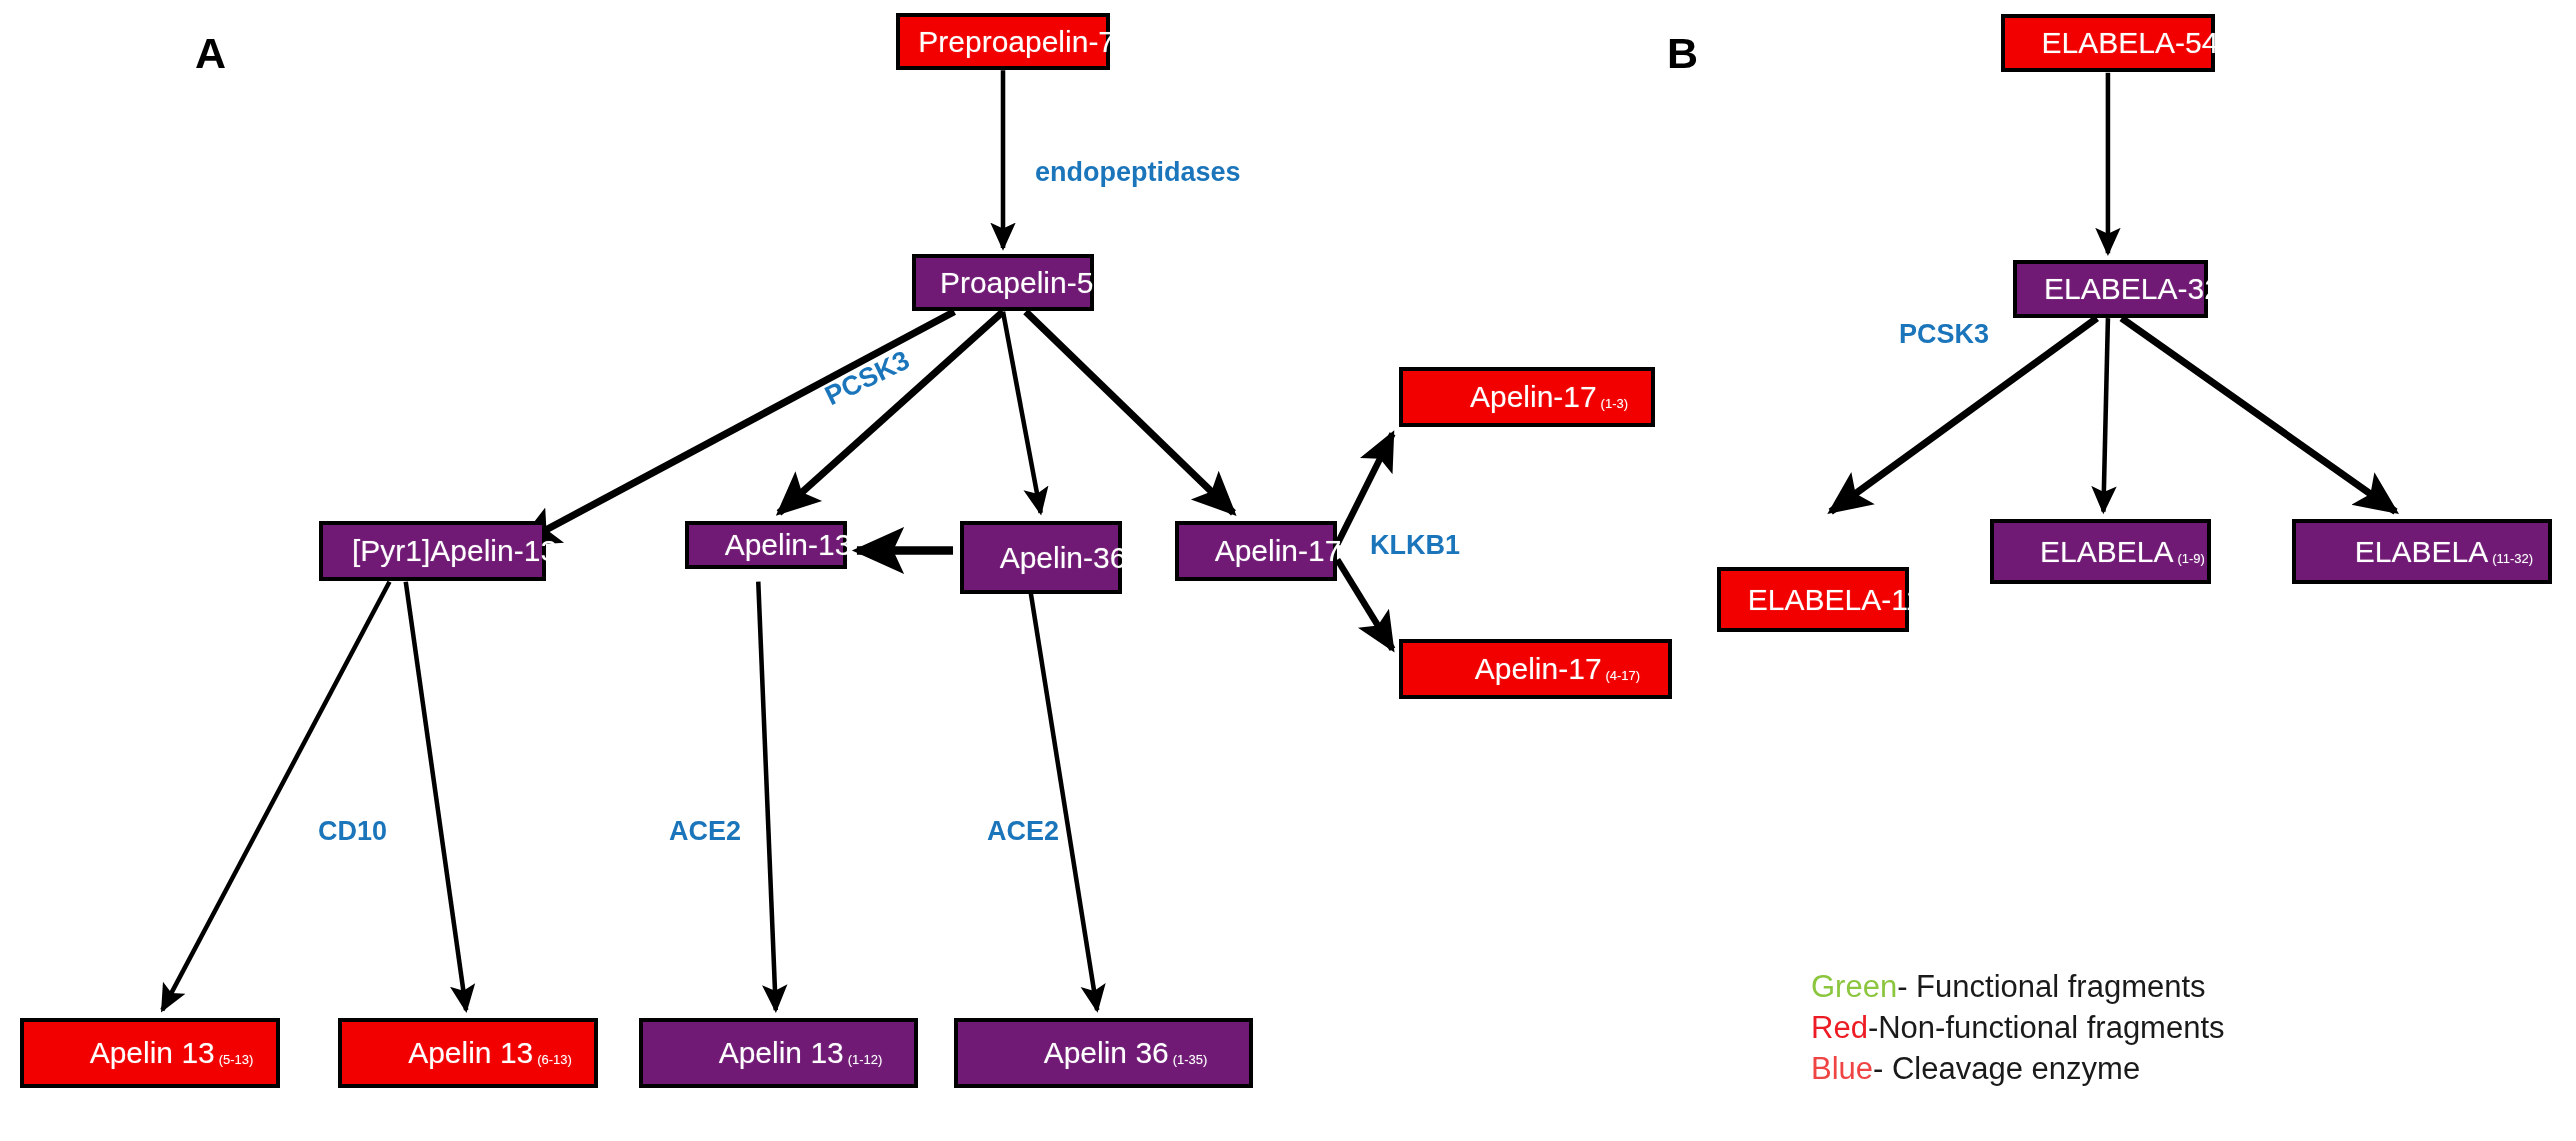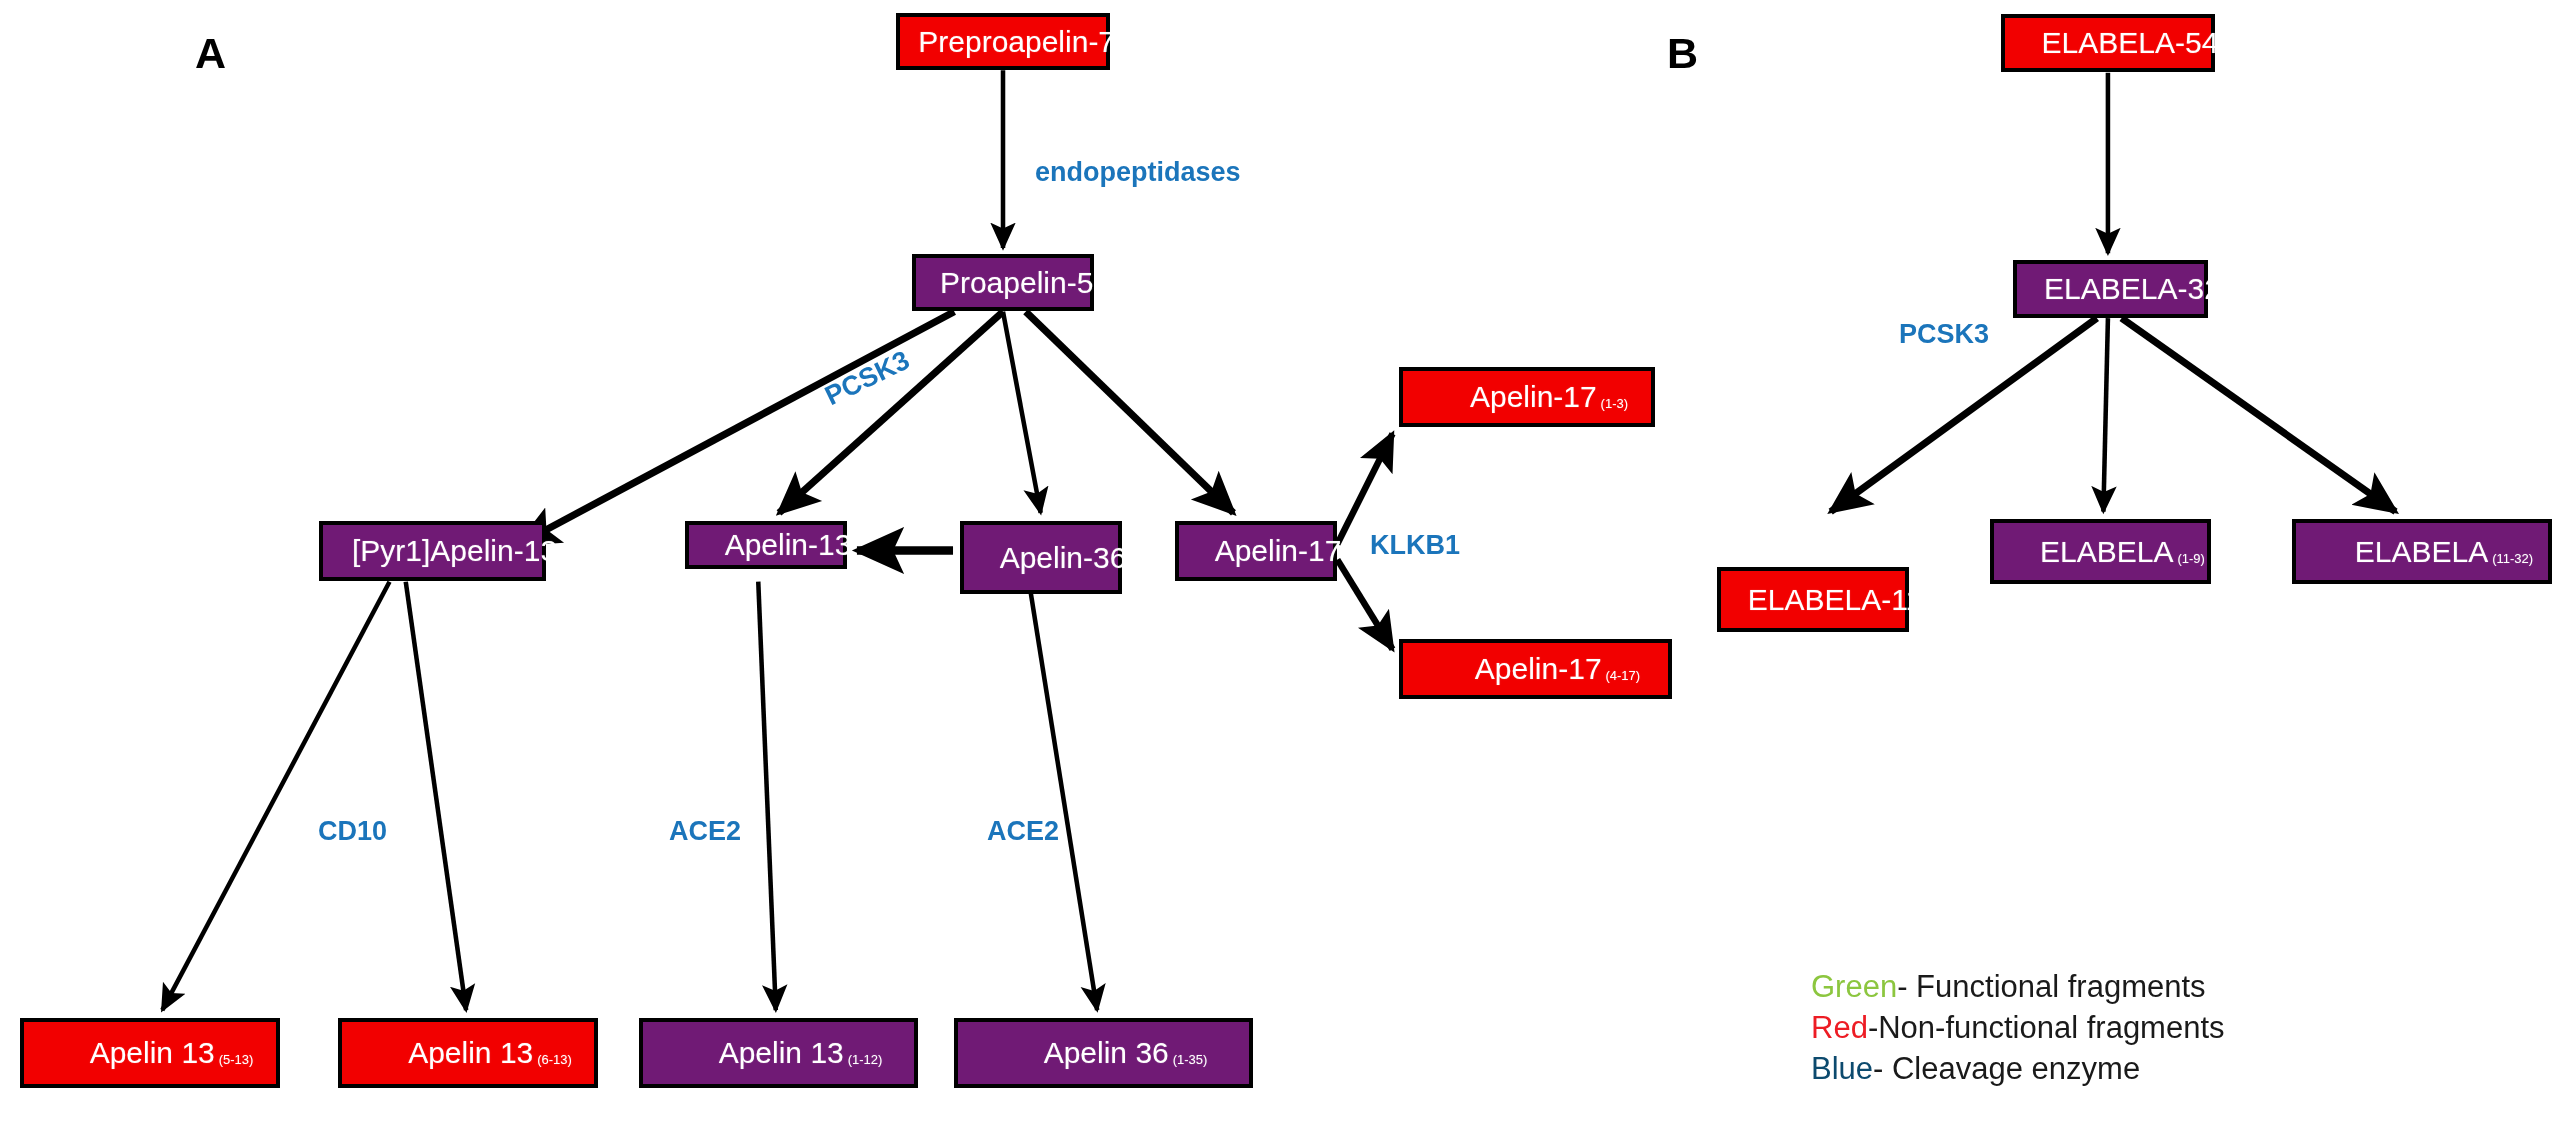--- a/index.html
+++ b/index.html
@@ -71,21 +71,21 @@
     position: absolute;
     font-family: "Liberation Sans", sans-serif;
     font-size: 31px;
     line-height: 1.32;
     color: #1a1a1a;
     white-space: nowrap;
   }
   .legend .row { display: block; }
   .legend .sw-green { color: #8CC63F; }
   .legend .sw-red   { color: #ED1C24; }
-  .legend .sw-blue  { color: #0c4a6e; text-align: right; }
+  .legend .sw-blue  { color: #ef4444; text-align: right; }
 </style>
 </head>
 <body>
 
 <div id="canvas">
 
   <svg class="edges" viewBox="0 0 3968 1759" xmlns="http://www.w3.org/2000/svg">
     <defs>
       <marker id="arrow" markerWidth="7" markerHeight="7" refX="5.6" refY="3.1" orient="auto" markerUnits="strokeWidth">
         <path d="M0,0.3 L6.2,3.1 L0,5.9 L1.3,3.1 z" fill="#000000"></path>

